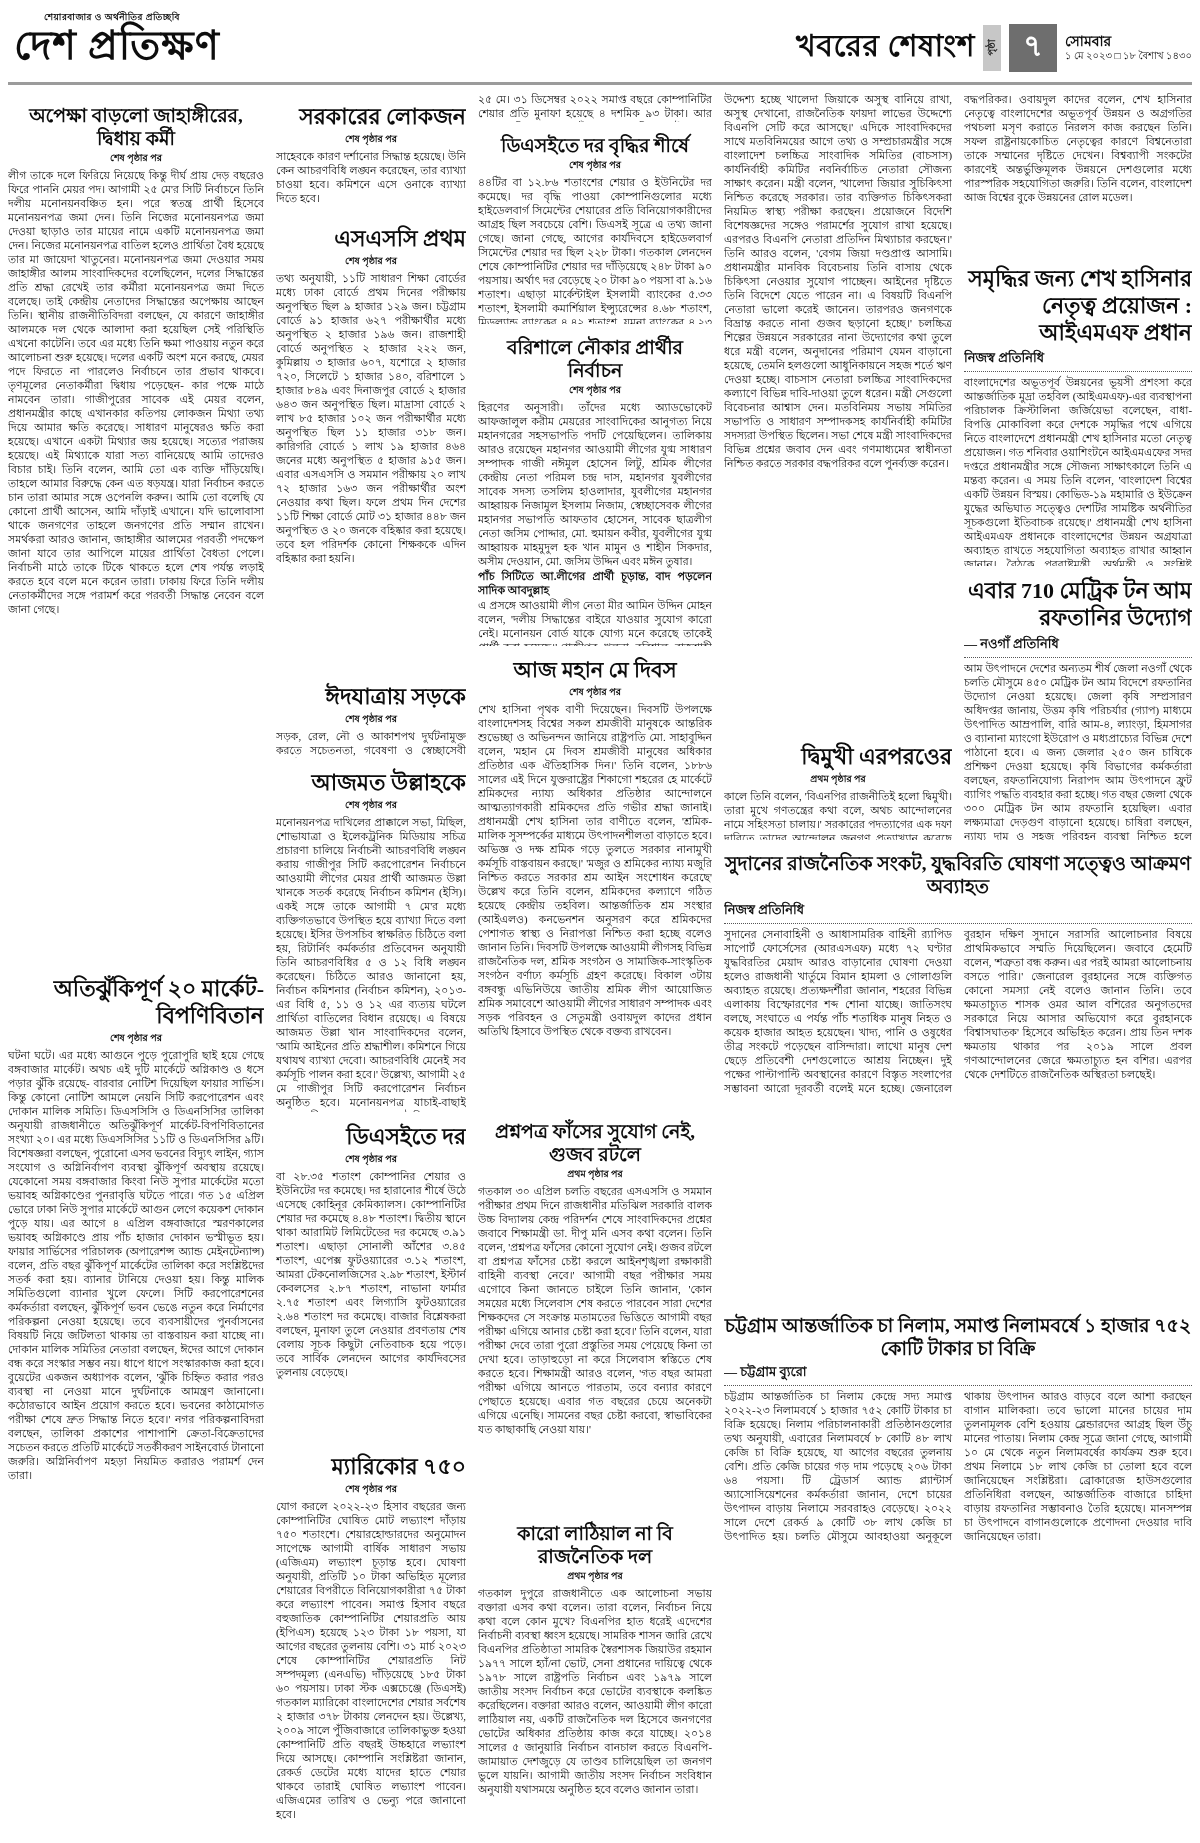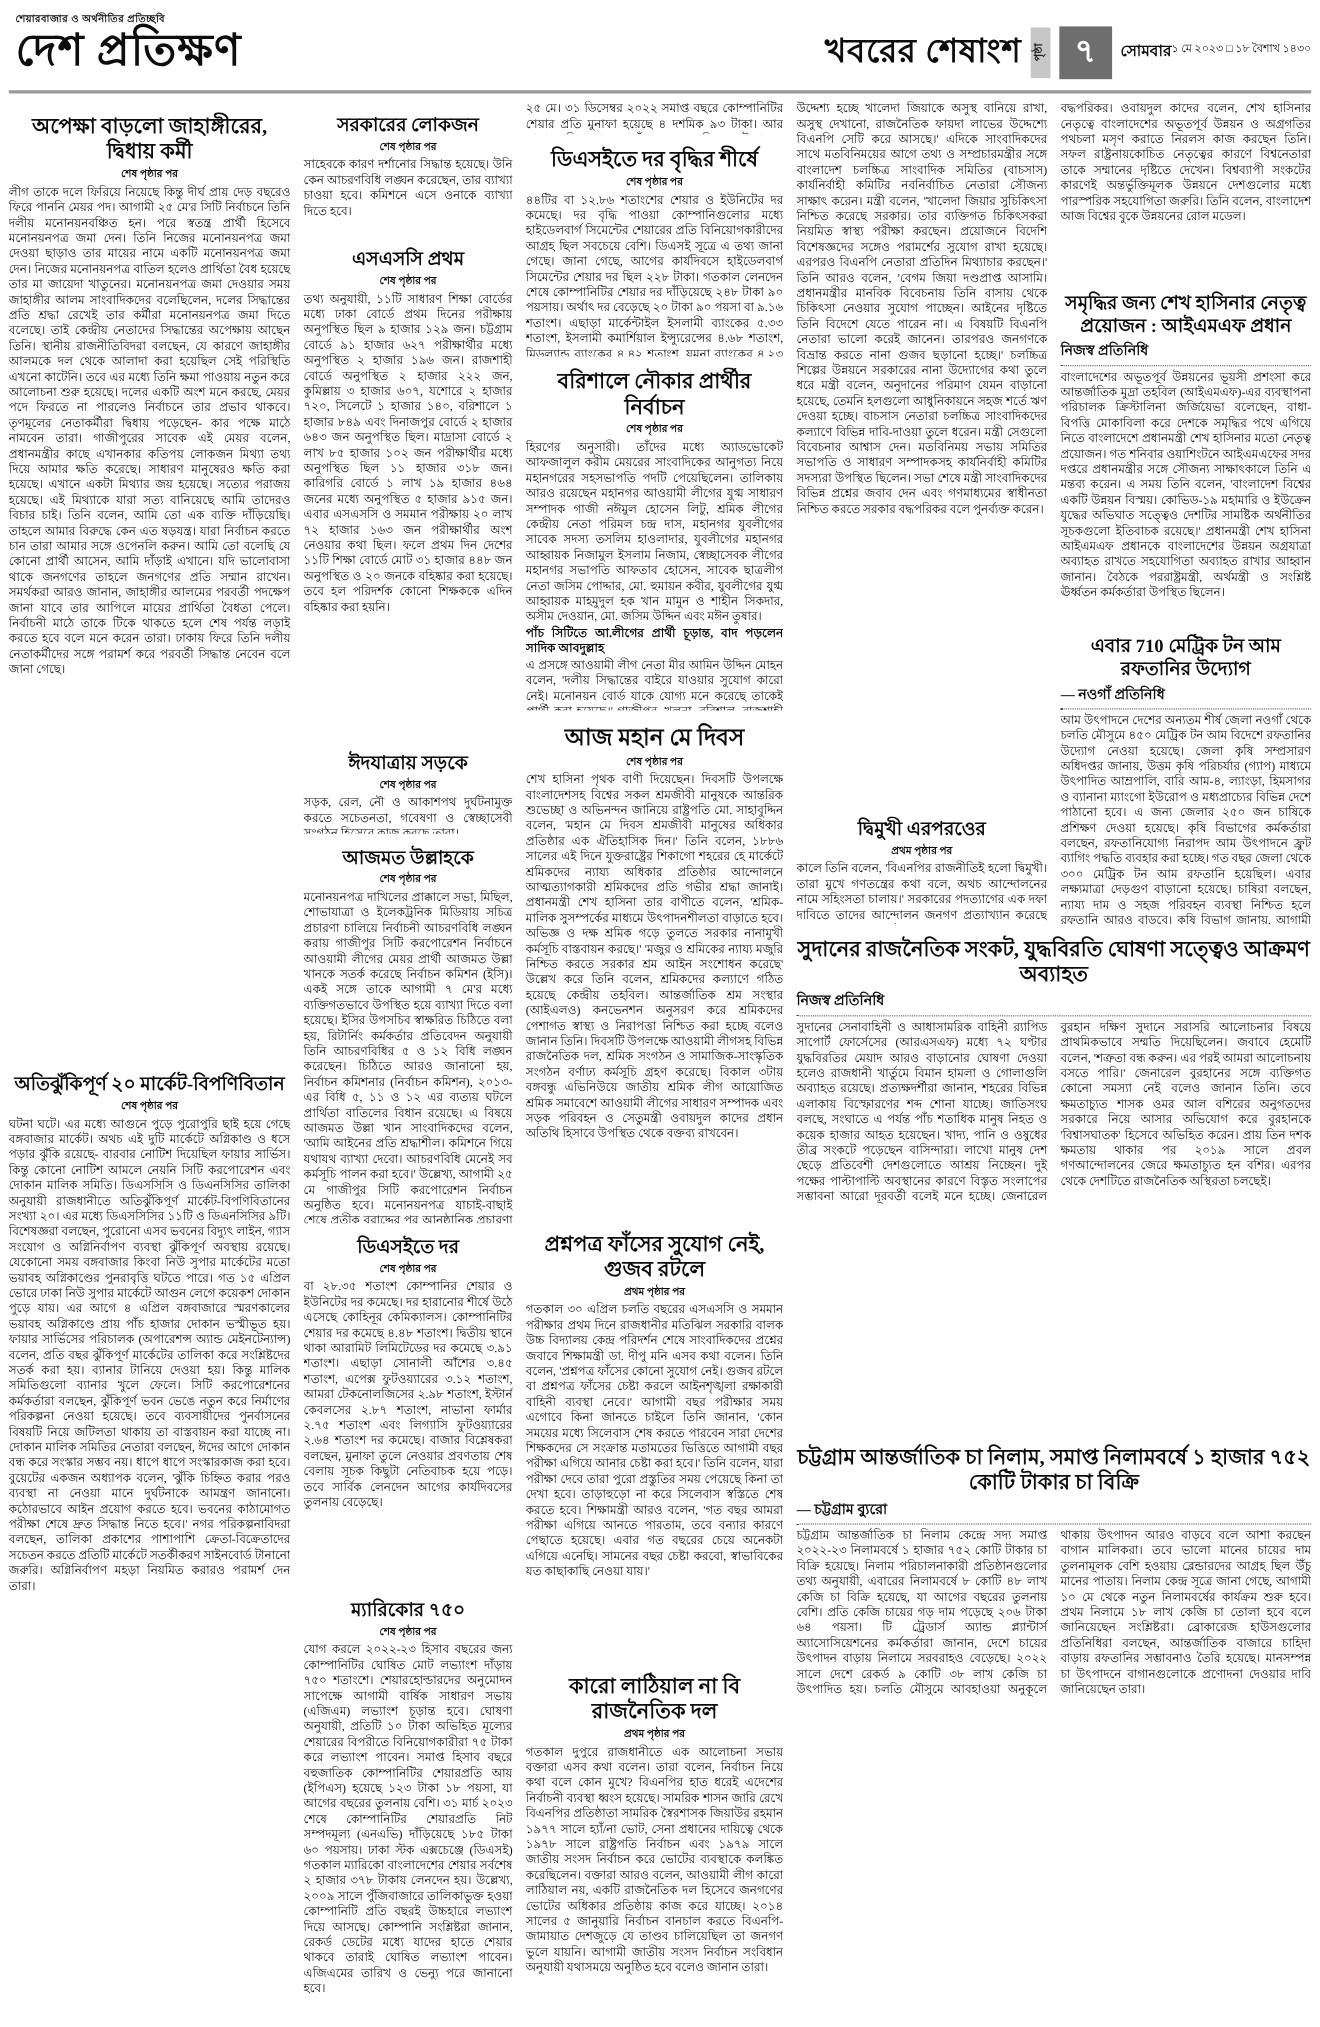--- a/index.html
+++ b/index.html
@@ -1,41 +1,41 @@
 <!DOCTYPE html>
 <html><head>
 <meta charset="utf-8">
 <style>
   html,body{margin:0;padding:0;background:#e8e8e8;}
   #page{position:relative;width:1200px;height:1843px;background:#ffffff;margin:0 auto;
         font-family:"Liberation Serif","DejaVu Serif",serif;color:#0d0d0d;overflow:hidden;}
   
   .header{position:absolute;left:8px;top:8px;width:1184px;height:74px;border-bottom:3px solid #9b9b9b;}
   .masthead{position:absolute;left:6px;top:2px;}
-  .tagline{font-size:9px;font-weight:bold;letter-spacing:.5px;}
+  .tagline{font-size:9px;font-weight:bold;margin-left:30px;letter-spacing:.5px;}
   .mast-title{font-size:40px;font-weight:bold;line-height:1.05;letter-spacing:1px;}
   .head-right{position:absolute;right:0;top:14px;display:flex;align-items:center;gap:8px;}
   .section-name{font-size:30px;font-weight:bold;letter-spacing:.5px;}
   .page-label-box{width:18px;height:46px;background:#c7c7c7;color:#222;display:flex;align-items:center;justify-content:center;}
   .page-label-box span{transform:rotate(-90deg);font-size:10px;font-weight:bold;white-space:nowrap;}
   .page-num-box{width:48px;height:48px;background:#6e6e6e;color:#fff;display:flex;align-items:center;justify-content:center;font-size:30px;font-weight:bold;}
-  .date-block{display:flex;justify-content:flex-end;line-height:1.25;}
+  .date-block{display:flex;flex-direction:column;justify-content:flex-end;line-height:1.25;}
   .date-day{font-size:14px;font-weight:bold;}
   .date-line{font-size:10px;}
   
   .sc{position:absolute;top:92px;height:1745px;overflow:hidden;}
   .sc1{left:8px;width:256px;}
   .sc2{left:276px;width:190px;}
   .sc3{left:478px;width:234px;}
   .sc4{left:724px;width:468px;}
   .article{overflow:hidden;margin-top:10px;}
   .hl{font-weight:bold;text-align:center;line-height:1.22;margin:2px 0 0;}
   .hl-xl{font-size:21px;}
   .hl-lg{font-size:19px;}
-  .hl-md{font-size:17px;}
+  .hl-md{font-size:22px;text-align:right;}
   .marker{font-size:9.5px;font-weight:bold;text-align:center;margin:1px 0 2px;}
   .byline{font-size:13px;font-weight:bold;margin:2px 0 1px;}
   .dotrule{border-top:1px dotted #555;margin:2px 0 3px;}
   .body{font-size:10.8px;line-height:14px;text-align:justify;}
   .subhead-inline{font-size:11px;font-weight:bold;line-height:14px;text-align:justify;margin:1px 0;}
   .halves{display:flex;gap:12px;}
   .half{width:228px;overflow:hidden;}
   .cols2 .body{column-count:2;column-gap:12px;}
 </style>
 </head>

